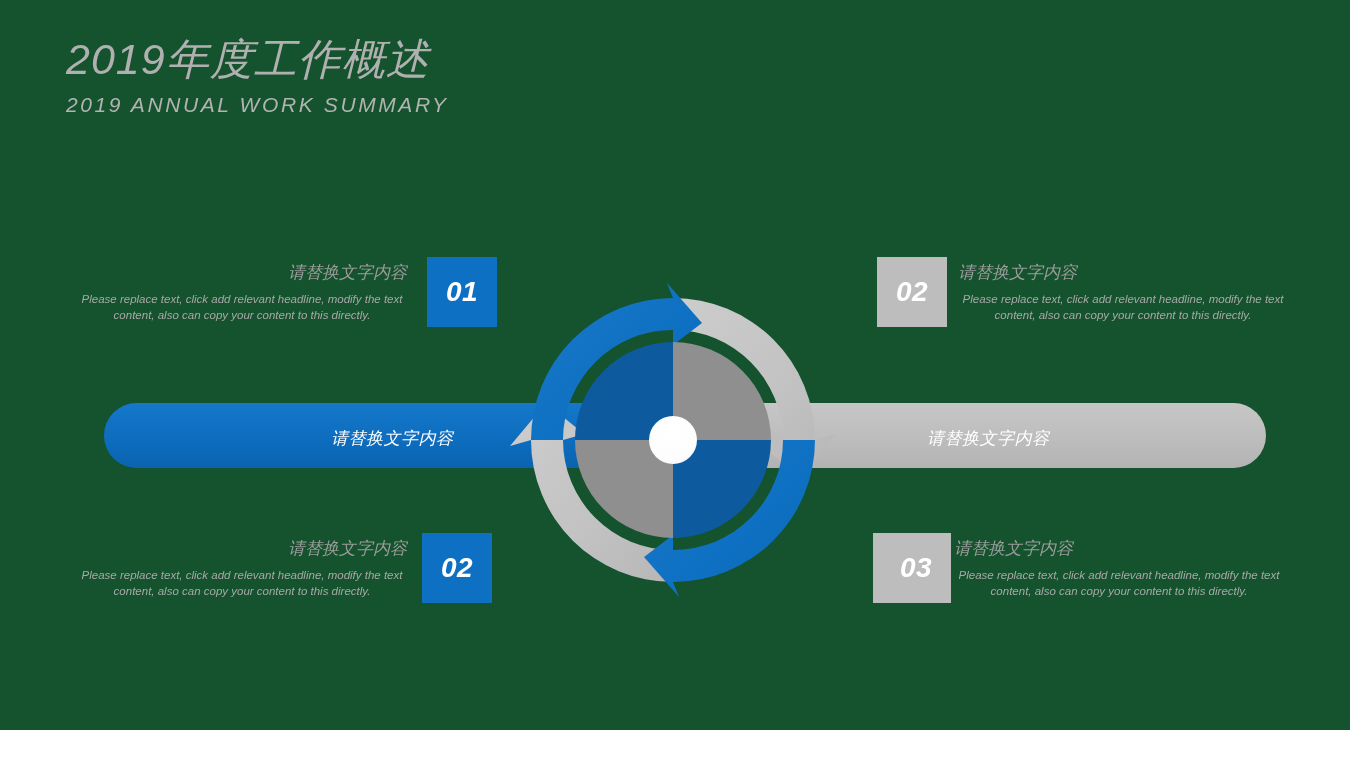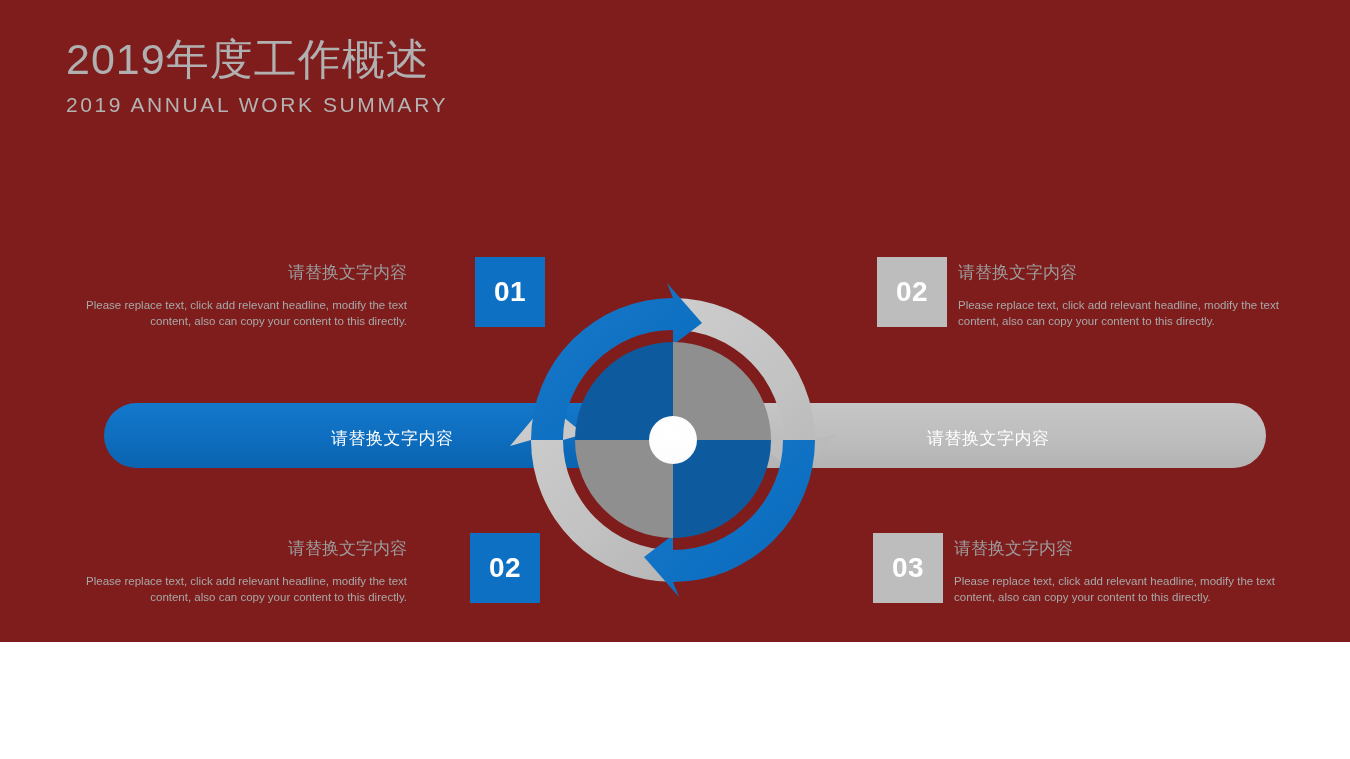--- a/index.html
+++ b/index.html
@@ -6,23 +6,24 @@
     margin: 0;
     padding: 0;
     background: #ffffff;
   }
   body {
     font-family: "Liberation Sans", sans-serif;
   }
   #slide {
     position: relative;
     width: 1350px;
-    height: 642px;
-    background: #7f1d1d;
+    height: 730px;
+    background: #14532d;
     overflow: hidden;
+    font-style: italic;
   }
 
   
   .title-block {
     position: absolute;
     left: 66px;
     top: 32px;
   }
   .title-cn {
     font-size: 43px;
@@ -48,38 +49,39 @@
   .info .headline {
     font-size: 17px;
     line-height: 24px;
     color: #9c9c9c;
     white-space: nowrap;
   }
   .info .body {
     font-size: 11.5px;
     line-height: 15.6px;
     color: #a8a8a8;
-    margin-top: 13px;
+    margin-top: 7px;
+    text-align: center;
   }
   .info.right-align { text-align: right; }
   .info.left-align  { text-align: left; }
 
   .numbox {
     position: absolute;
     width: 70px;
     height: 70px;
     display: flex;
     align-items: center;
     justify-content: center;
     font-size: 28px;
     font-weight: bold;
     color: #ffffff;
     letter-spacing: 0.5px;
   }
-  .numbox.blue { background: #0E70C2; margin-left: 48px; }
+  .numbox.blue { background: #0E70C2; }
   .numbox.gray { background: #BDBDBD; }
 
   
   #graphic {
     position: absolute;
     left: 0;
     top: 0;
     width: 1350px;
     height: 759px;
   }
@@ -219,21 +221,21 @@
   </div>
 
   <div class="info right-align" style="left:77px; top:537px;">
     <div class="headline">请替换文字内容</div>
     <div class="body">Please replace text, click add relevant headline, modify the text content, also can copy your content to this directly.</div>
   </div>
   <div class="numbox blue" style="left:422px; top:533px;">
     <span>02</span>
   </div>
 
-  <div class="numbox gray" style="left:873px; top:533px;">
+  <div class="numbox gray" style="left:873px; top:533px;padding-left:8px;">
     <span>03</span>
   </div>
   <div class="info left-align" style="left:954px; top:537px;">
     <div class="headline">请替换文字内容</div>
     <div class="body">Please replace text, click add relevant headline, modify the text content, also can copy your content to this directly.</div>
   </div>
 
 </div>
 
 </body></html>

